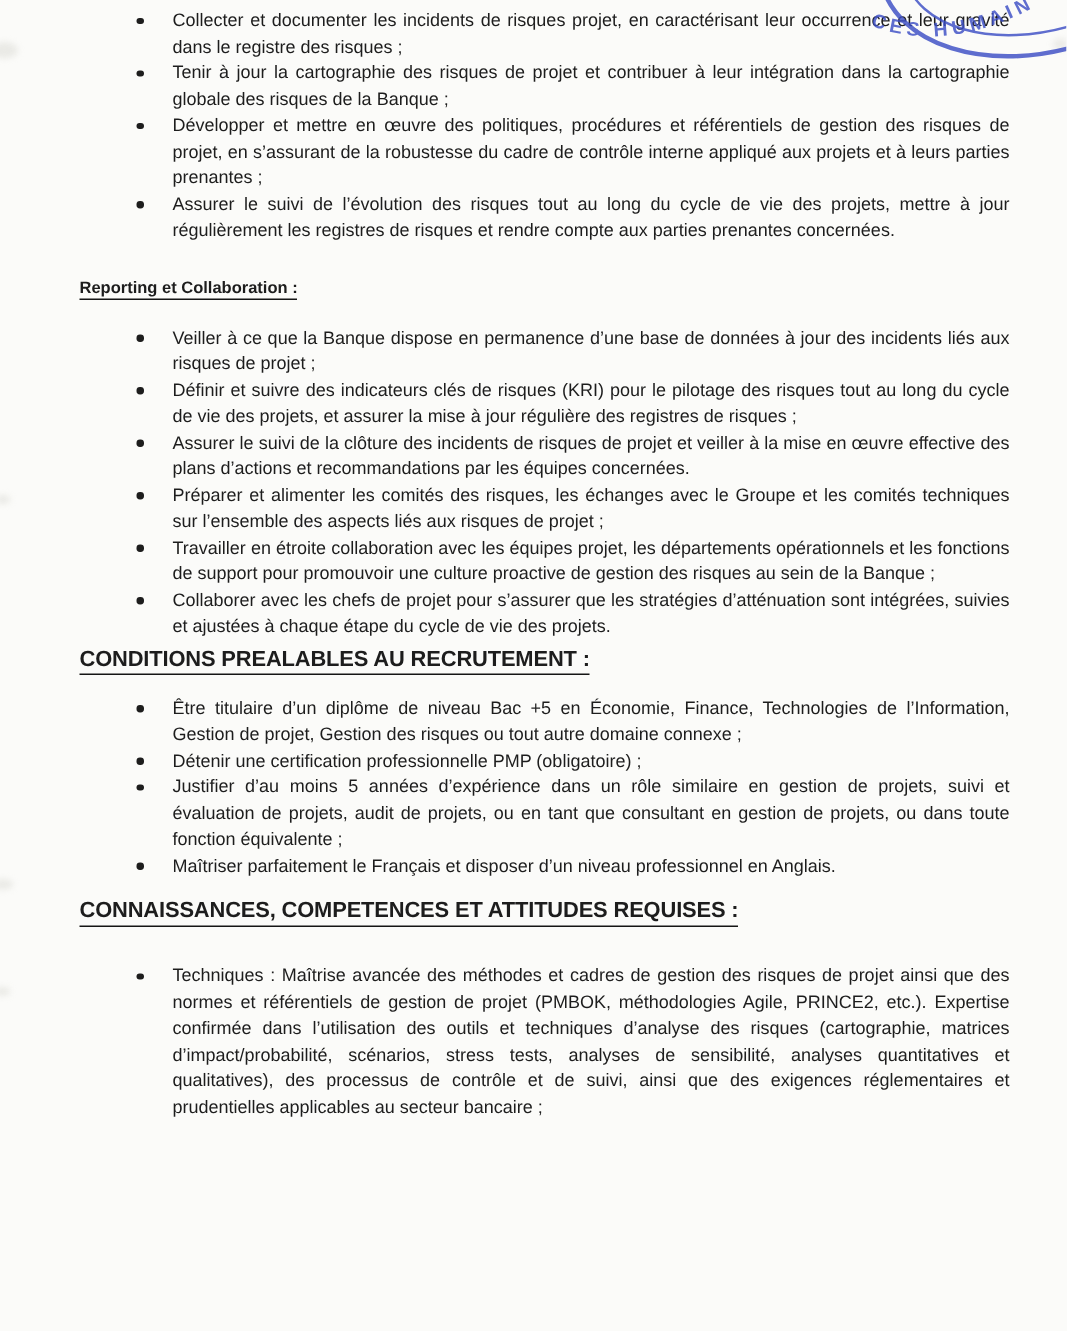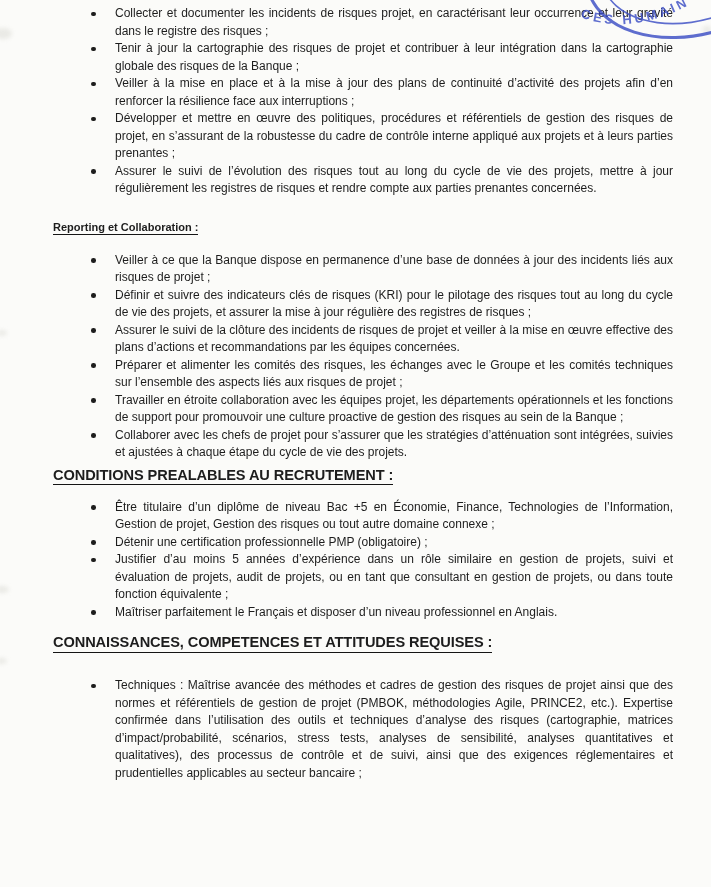--- a/index.html
+++ b/index.html
@@ -91,21 +91,20 @@
     <path id="stamp-arc" d="M 92 14 Q 158 44 238 -14" fill="none"></path>
     <text font-family="Liberation Sans, sans-serif" font-size="13" font-weight="bold" letter-spacing="3.2" fill="#3c4ec5">
       <textPath href="#stamp-arc" startOffset="8">CES HUMAIN</textPath>
     </text>
   </svg>
 
   <div class="content">
       <ul class="bullets">
         <li><span>Collecter et documenter les incidents de risques projet, en caractérisant leur occurrence et leur gravité dans le registre des risques ;</span></li>
         <li><span>Tenir à jour la cartographie des risques de projet et contribuer à leur intégration dans la cartographie globale des risques de la Banque ;</span></li>
-        <li><span>Veiller à la mise en place et à la mise à jour des plans de continuité d’activité des projets afin d’en renforcer la résilience face aux interruptions ;</span></li>
         <li><span>Développer et mettre en œuvre des politiques, procédures et référentiels de gestion des risques de projet, en s’assurant de la robustesse du cadre de contrôle interne appliqué aux projets et à leurs parties prenantes ;</span></li>
         <li><span>Assurer le suivi de l’évolution des risques tout au long du cycle de vie des projets, mettre à jour régulièrement les registres de risques et rendre compte aux parties prenantes concernées.</span></li>
       </ul>
       <div class="heading h-sub h-reporting"><span class="hu">Reporting et Collaboration :</span></div>
       <ul class="bullets">
         <li><span>Veiller à ce que la Banque dispose en permanence d’une base de données à jour des incidents liés aux risques de projet ;</span></li>
         <li><span>Définir et suivre des indicateurs clés de risques (KRI) pour le pilotage des risques tout au long du cycle de vie des projets, et assurer la mise à jour régulière des registres de risques ;</span></li>
         <li><span>Assurer le suivi de la clôture des incidents de risques de projet et veiller à la mise en œuvre effective des plans d’actions et recommandations par les équipes concernées.</span></li>
         <li><span>Préparer et alimenter les comités des risques, les échanges avec le Groupe et les comités techniques sur l’ensemble des aspects liés aux risques de projet ;</span></li>
         <li><span>Travailler en étroite collaboration avec les équipes projet, les départements opérationnels et les fonctions de support pour promouvoir une culture proactive de gestion des risques au sein de la Banque ;</span></li>

